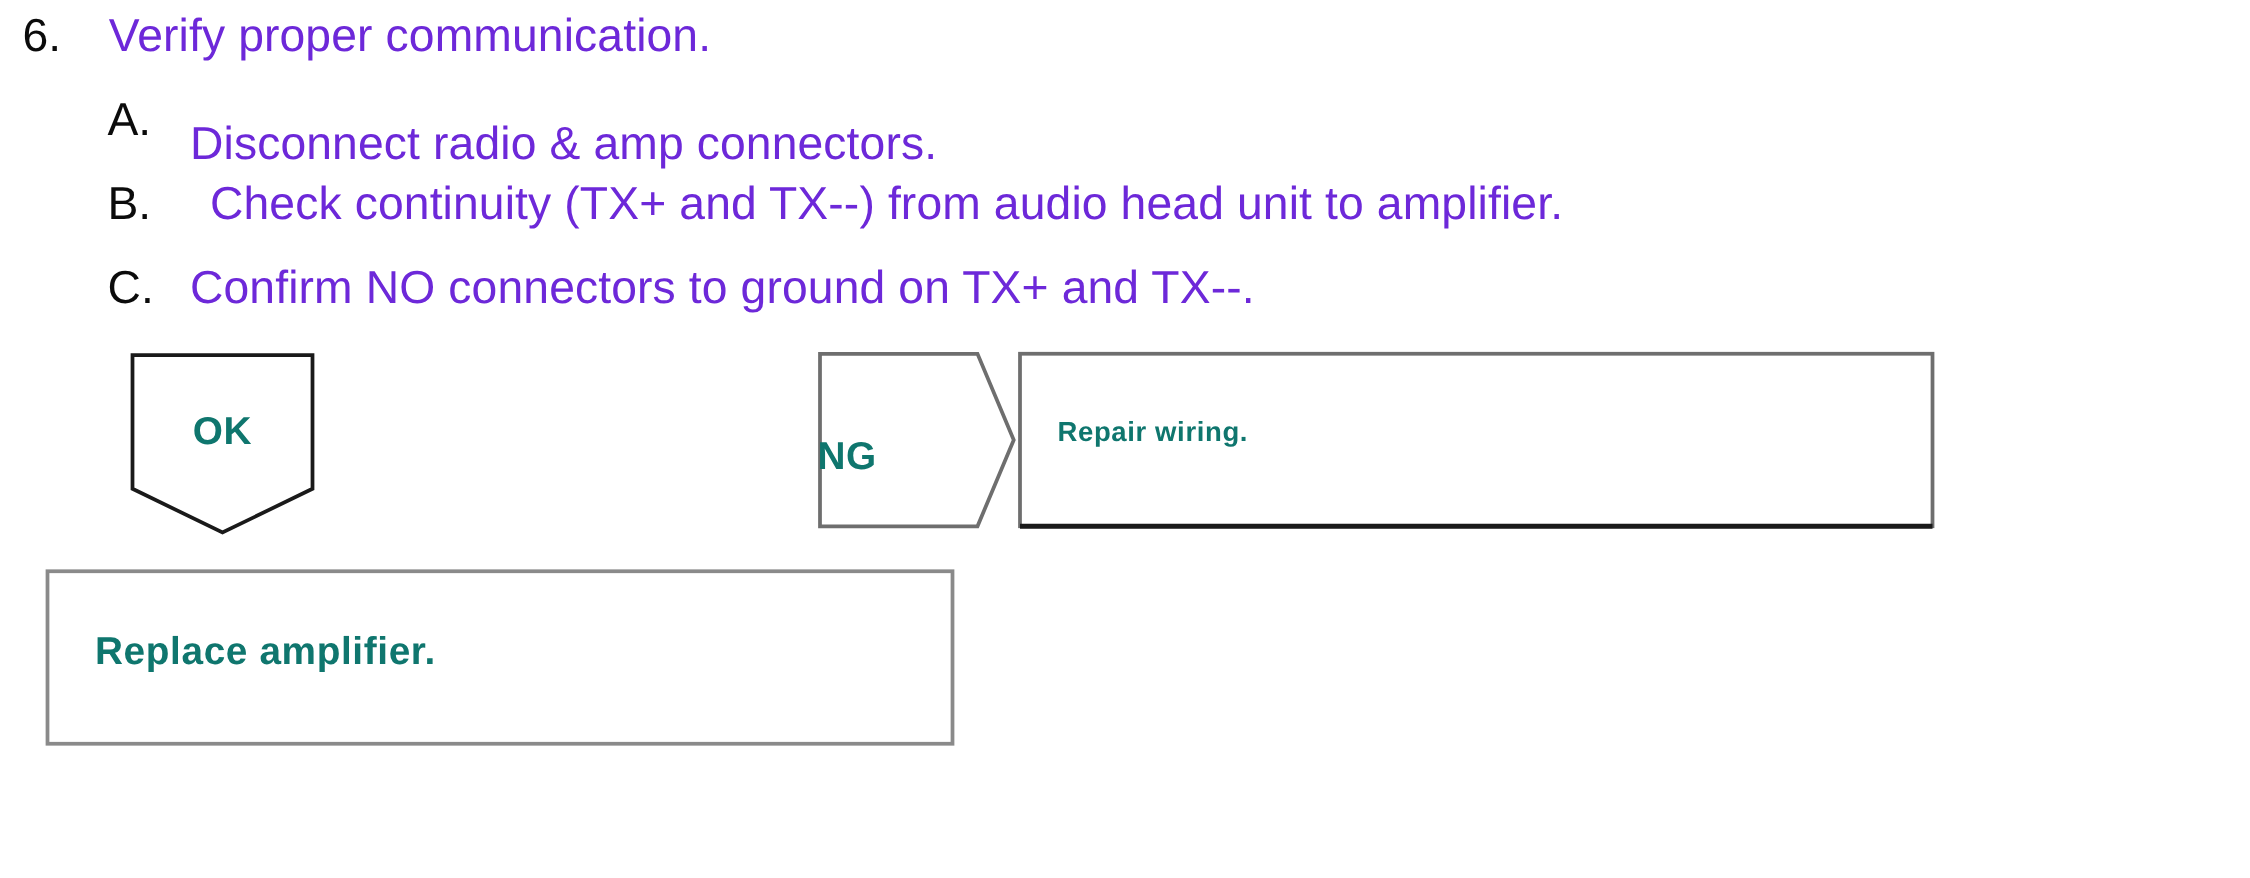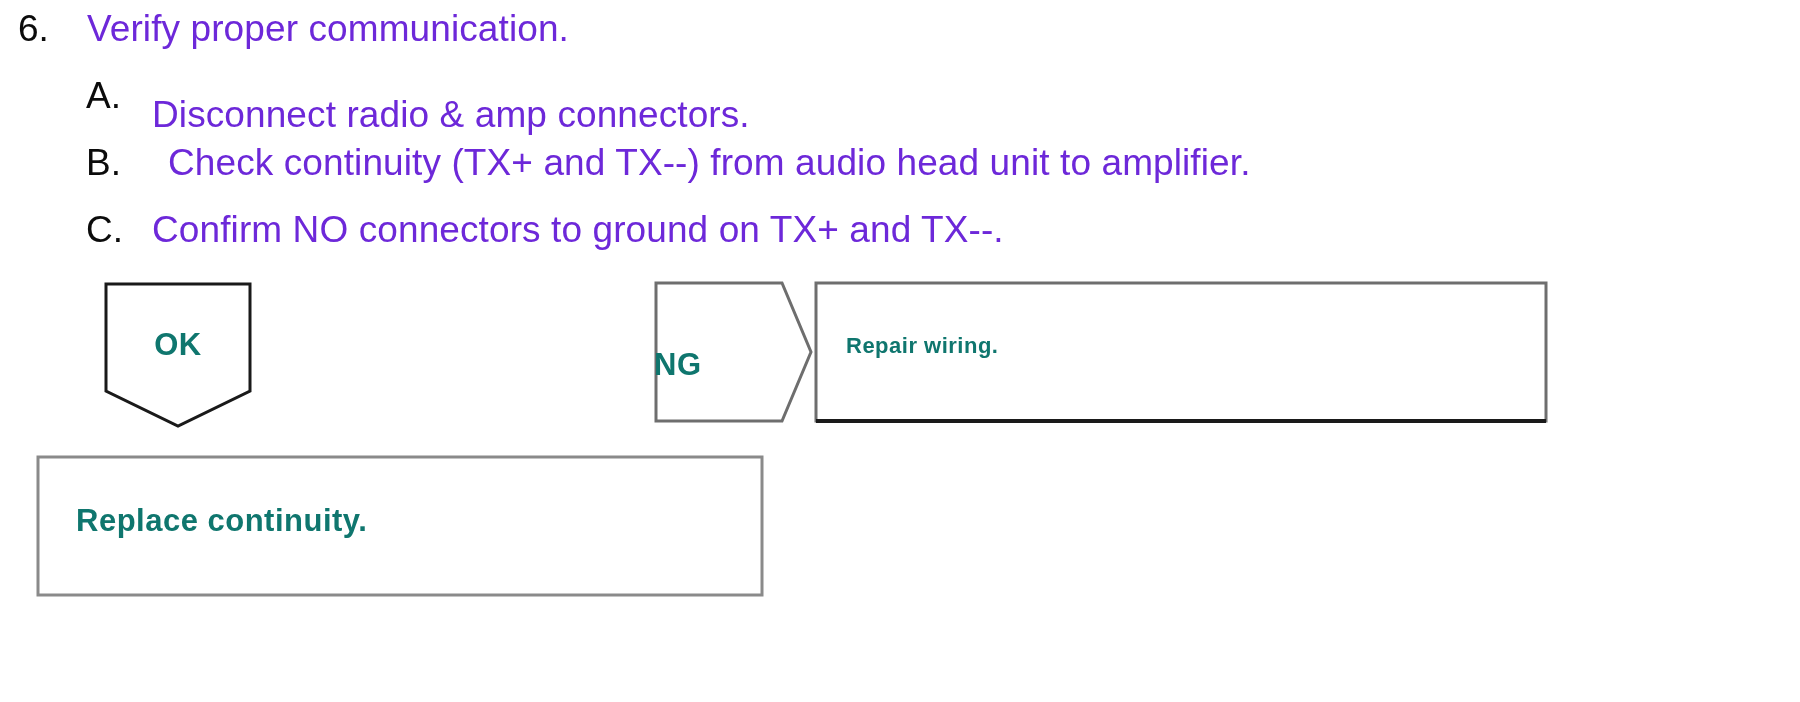--- a/index.html
+++ b/index.html
@@ -130,16 +130,16 @@
         <line x1="2" y1="140" x2="732" y2="140" stroke="#1a1a1a" stroke-width="4"></line>
       </svg>
     </div>
     <div class="shape-label" id="repair-label">Repair wiring.</div>
 
     <div class="flow-shape" id="replace-shape">
       <svg width="728" height="142" viewBox="0 0 728 142">
         <rect x="2" y="2" width="724" height="138" fill="#ffffff" stroke="#8a8a8a" stroke-width="3"></rect>
       </svg>
     </div>
-    <div class="shape-label" id="replace-label">Replace continuity.</div>
+    <div class="shape-label" id="replace-label">Replace amplifier.</div>
 
   </div>
 </div>
 
 </body></html>

